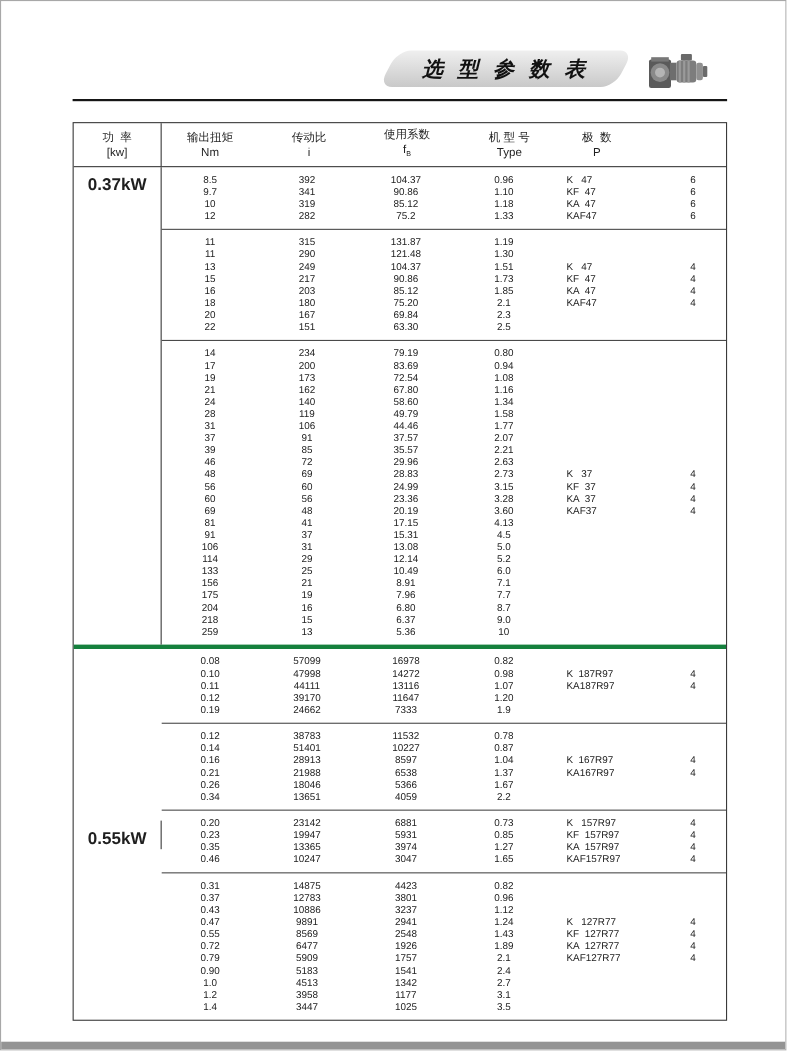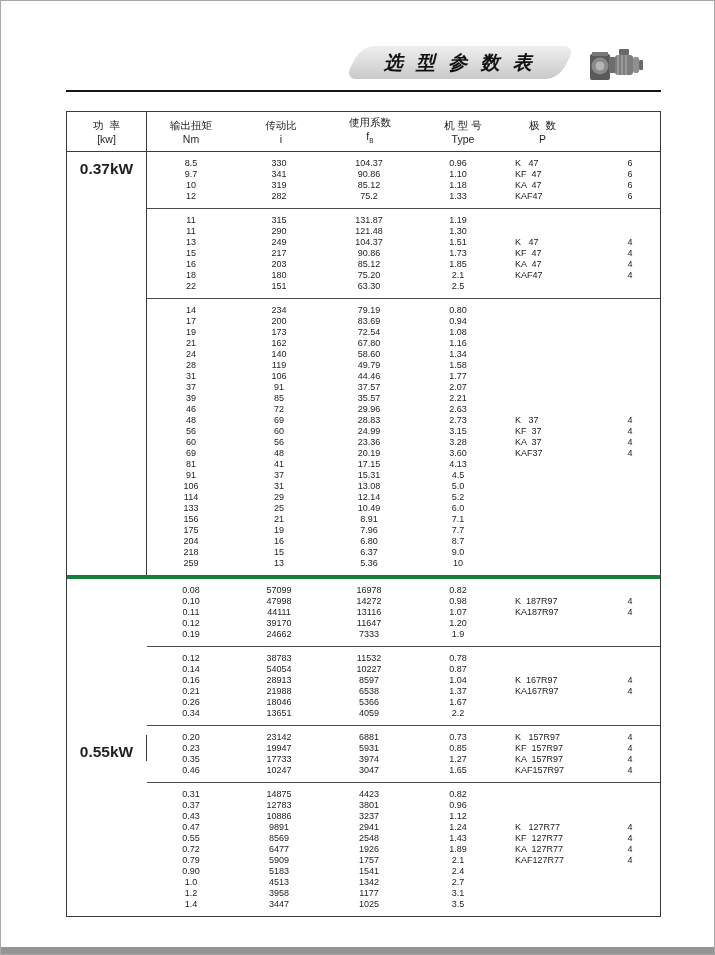--- a/index.html
+++ b/index.html
@@ -100,21 +100,21 @@
         <div class="l2">P</div>
       </div>
     </div>
     <div class="tbody">
         <div class="section">
           <div class="sec-power">0.37kW</div>
           <div class="sec-blocks">
             <div class="block">
               <div class="row">
                 <span class="cell speed">8.5</span>
-                <span class="cell torque">330</span>
+                <span class="cell torque">392</span>
                 <span class="cell ratio">104.37</span>
                 <span class="cell factor">0.96</span>
                 <span class="cell type">K   47</span>
                 <span class="cell poles">6</span>
               </div>
               <div class="row">
                 <span class="cell speed">9.7</span>
                 <span class="cell torque">341</span>
                 <span class="cell ratio">90.86</span>
                 <span class="cell factor">1.10</span>
@@ -179,20 +179,28 @@
                 <span class="cell type">KA  47</span>
                 <span class="cell poles">4</span>
               </div>
               <div class="row">
                 <span class="cell speed">18</span>
                 <span class="cell torque">180</span>
                 <span class="cell ratio">75.20</span>
                 <span class="cell factor">2.1</span>
                 <span class="cell type">KAF47</span>
                 <span class="cell poles">4</span>
+              </div>
+              <div class="row">
+                <span class="cell speed">20</span>
+                <span class="cell torque">167</span>
+                <span class="cell ratio">69.84</span>
+                <span class="cell factor">2.3</span>
+                <span class="cell type"></span>
+                <span class="cell poles"></span>
               </div>
               <div class="row">
                 <span class="cell speed">22</span>
                 <span class="cell torque">151</span>
                 <span class="cell ratio">63.30</span>
                 <span class="cell factor">2.5</span>
                 <span class="cell type"></span>
                 <span class="cell poles"></span>
               </div>
             </div>
@@ -441,21 +449,21 @@
               <div class="row">
                 <span class="cell speed">0.12</span>
                 <span class="cell torque">38783</span>
                 <span class="cell ratio">11532</span>
                 <span class="cell factor">0.78</span>
                 <span class="cell type"></span>
                 <span class="cell poles"></span>
               </div>
               <div class="row">
                 <span class="cell speed">0.14</span>
-                <span class="cell torque">54054</span>
+                <span class="cell torque">51401</span>
                 <span class="cell ratio">10227</span>
                 <span class="cell factor">0.87</span>
                 <span class="cell type"></span>
                 <span class="cell poles"></span>
               </div>
               <div class="row">
                 <span class="cell speed">0.16</span>
                 <span class="cell torque">28913</span>
                 <span class="cell ratio">8597</span>
                 <span class="cell factor">1.04</span>
@@ -499,21 +507,21 @@
               <div class="row">
                 <span class="cell speed">0.23</span>
                 <span class="cell torque">19947</span>
                 <span class="cell ratio">5931</span>
                 <span class="cell factor">0.85</span>
                 <span class="cell type">KF  157R97</span>
                 <span class="cell poles">4</span>
               </div>
               <div class="row">
                 <span class="cell speed">0.35</span>
-                <span class="cell torque">17733</span>
+                <span class="cell torque">13365</span>
                 <span class="cell ratio">3974</span>
                 <span class="cell factor">1.27</span>
                 <span class="cell type">KA  157R97</span>
                 <span class="cell poles">4</span>
               </div>
               <div class="row">
                 <span class="cell speed">0.46</span>
                 <span class="cell torque">10247</span>
                 <span class="cell ratio">3047</span>
                 <span class="cell factor">1.65</span>

